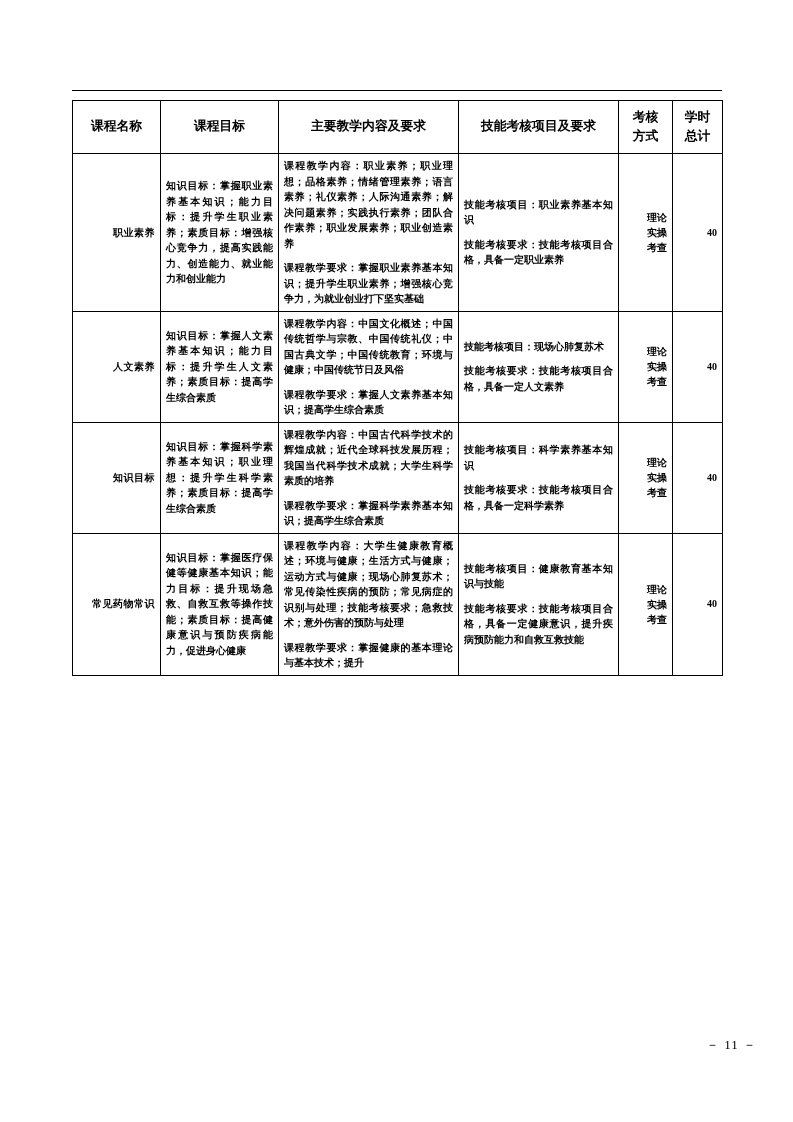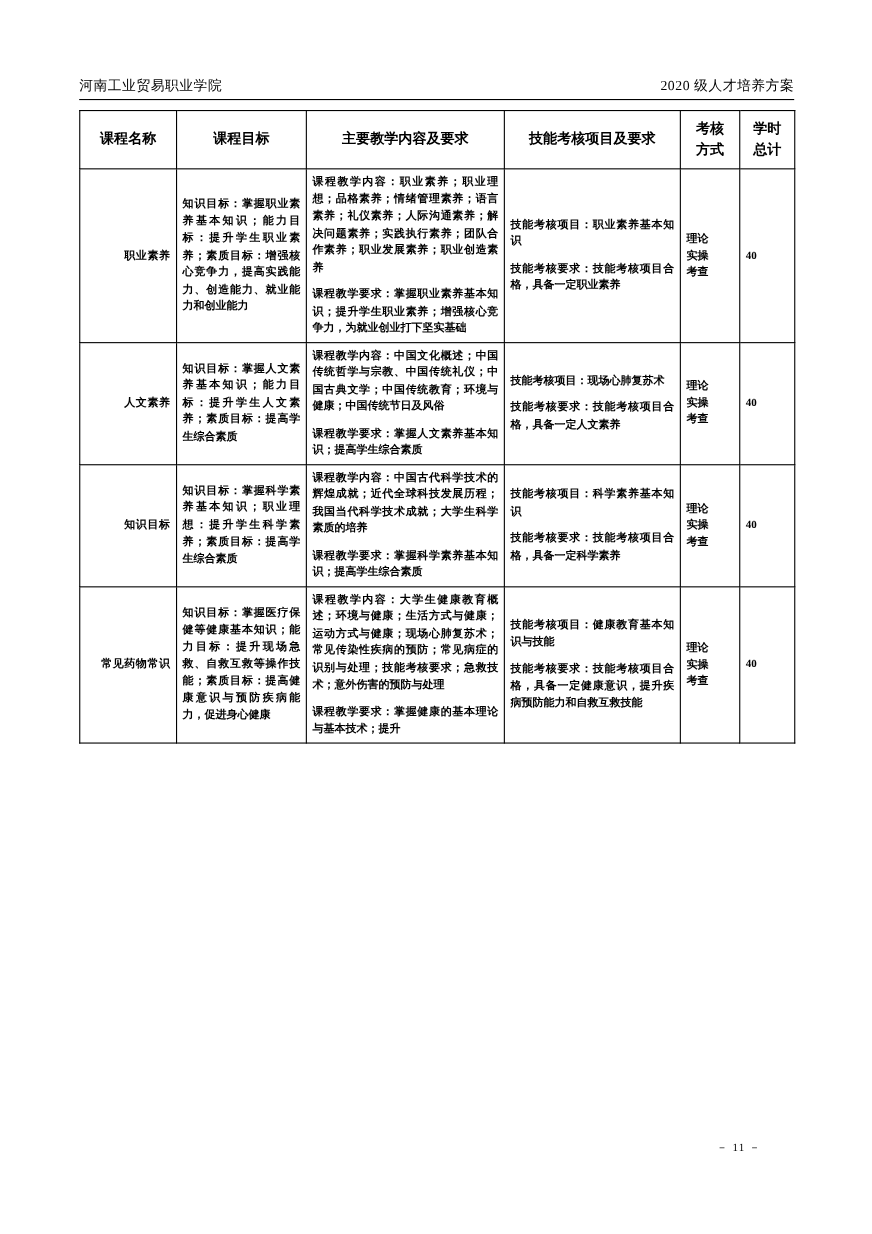--- a/index.html
+++ b/index.html
@@ -76,46 +76,42 @@
   td.c-name {
     text-align: right;
     letter-spacing: 0.5px;
   }
   td.c-goal, td.c-content, td.c-skill {
     text-align: justify;
     text-align-last: left;
     vertical-align: middle;
   }
   td.c-assess, td.c-hours {
-    text-align: left;
+    text-align: right;
   }
   .blk { margin: 0; }
   .blk + .blk { margin-top: 9px; }
   .assess-line { display: block; line-height: 1.5; }
   .footer {
     position: absolute;
     left: 0;
     top: 1036px;
     width: 793px;
     text-align: right;
-    padding-right: 101px;
+    padding-right: 36px;
     box-sizing: border-box;
-    font-size: 10px;
+    font-size: 13px;
     letter-spacing: 1px;
   }
 </style>
 </head>
 <body>
 
 <div class="page">
 
-  <div class="header">
-    <span class="left">河南工业贸易职业学院</span>
-    <span class="right">2020 级人才培养方案</span>
-  </div>
   <div class="header-rule"></div>
 
   <table class="main">
     <colgroup>
       <col class="col-name">
       <col class="col-goal">
       <col class="col-content">
       <col class="col-skill">
       <col class="col-assess">
       <col class="col-hours">

